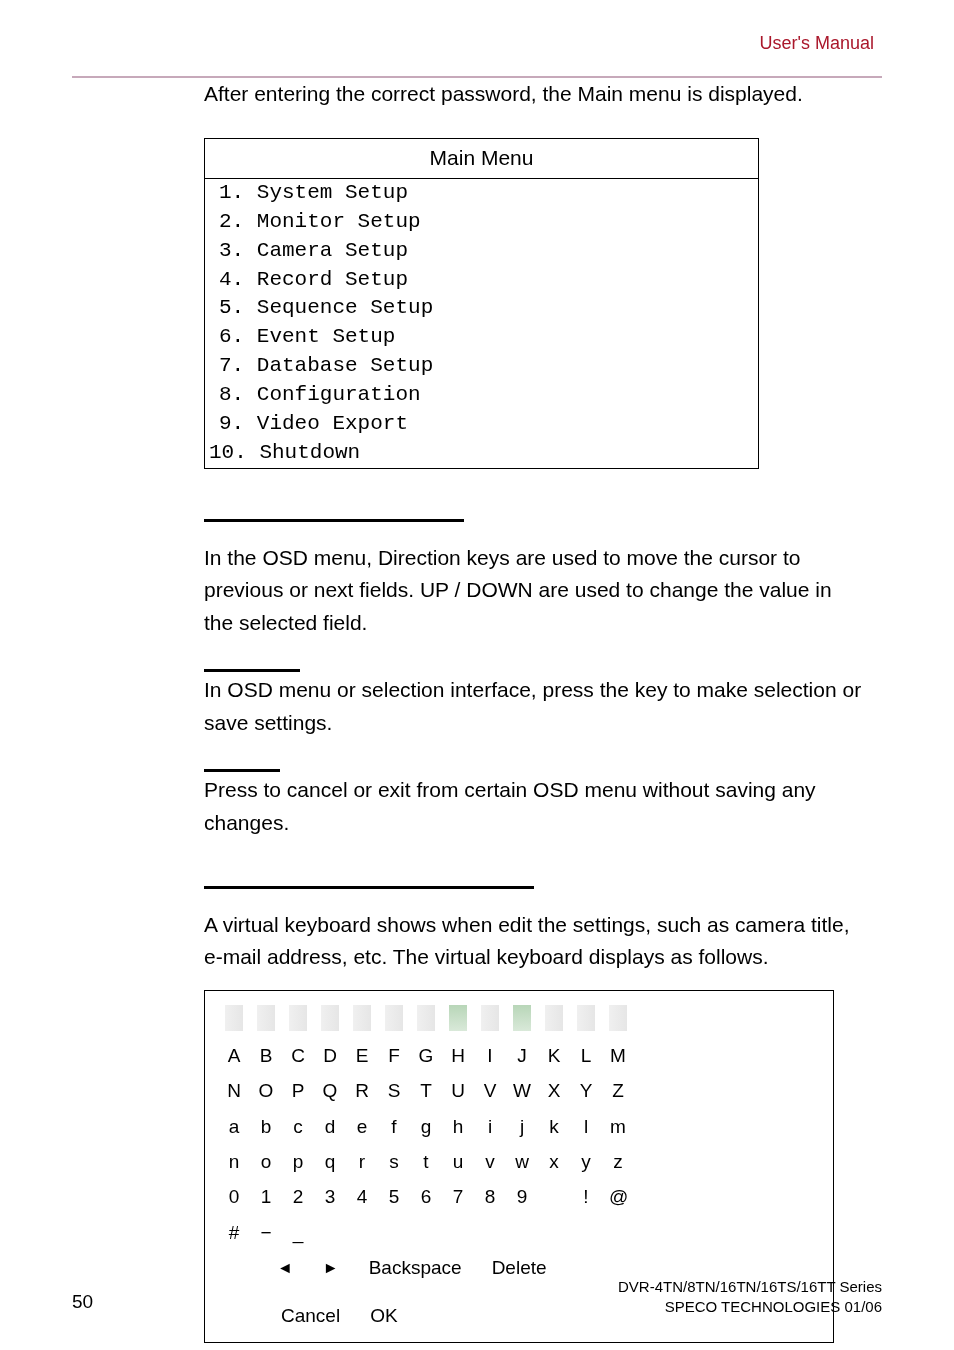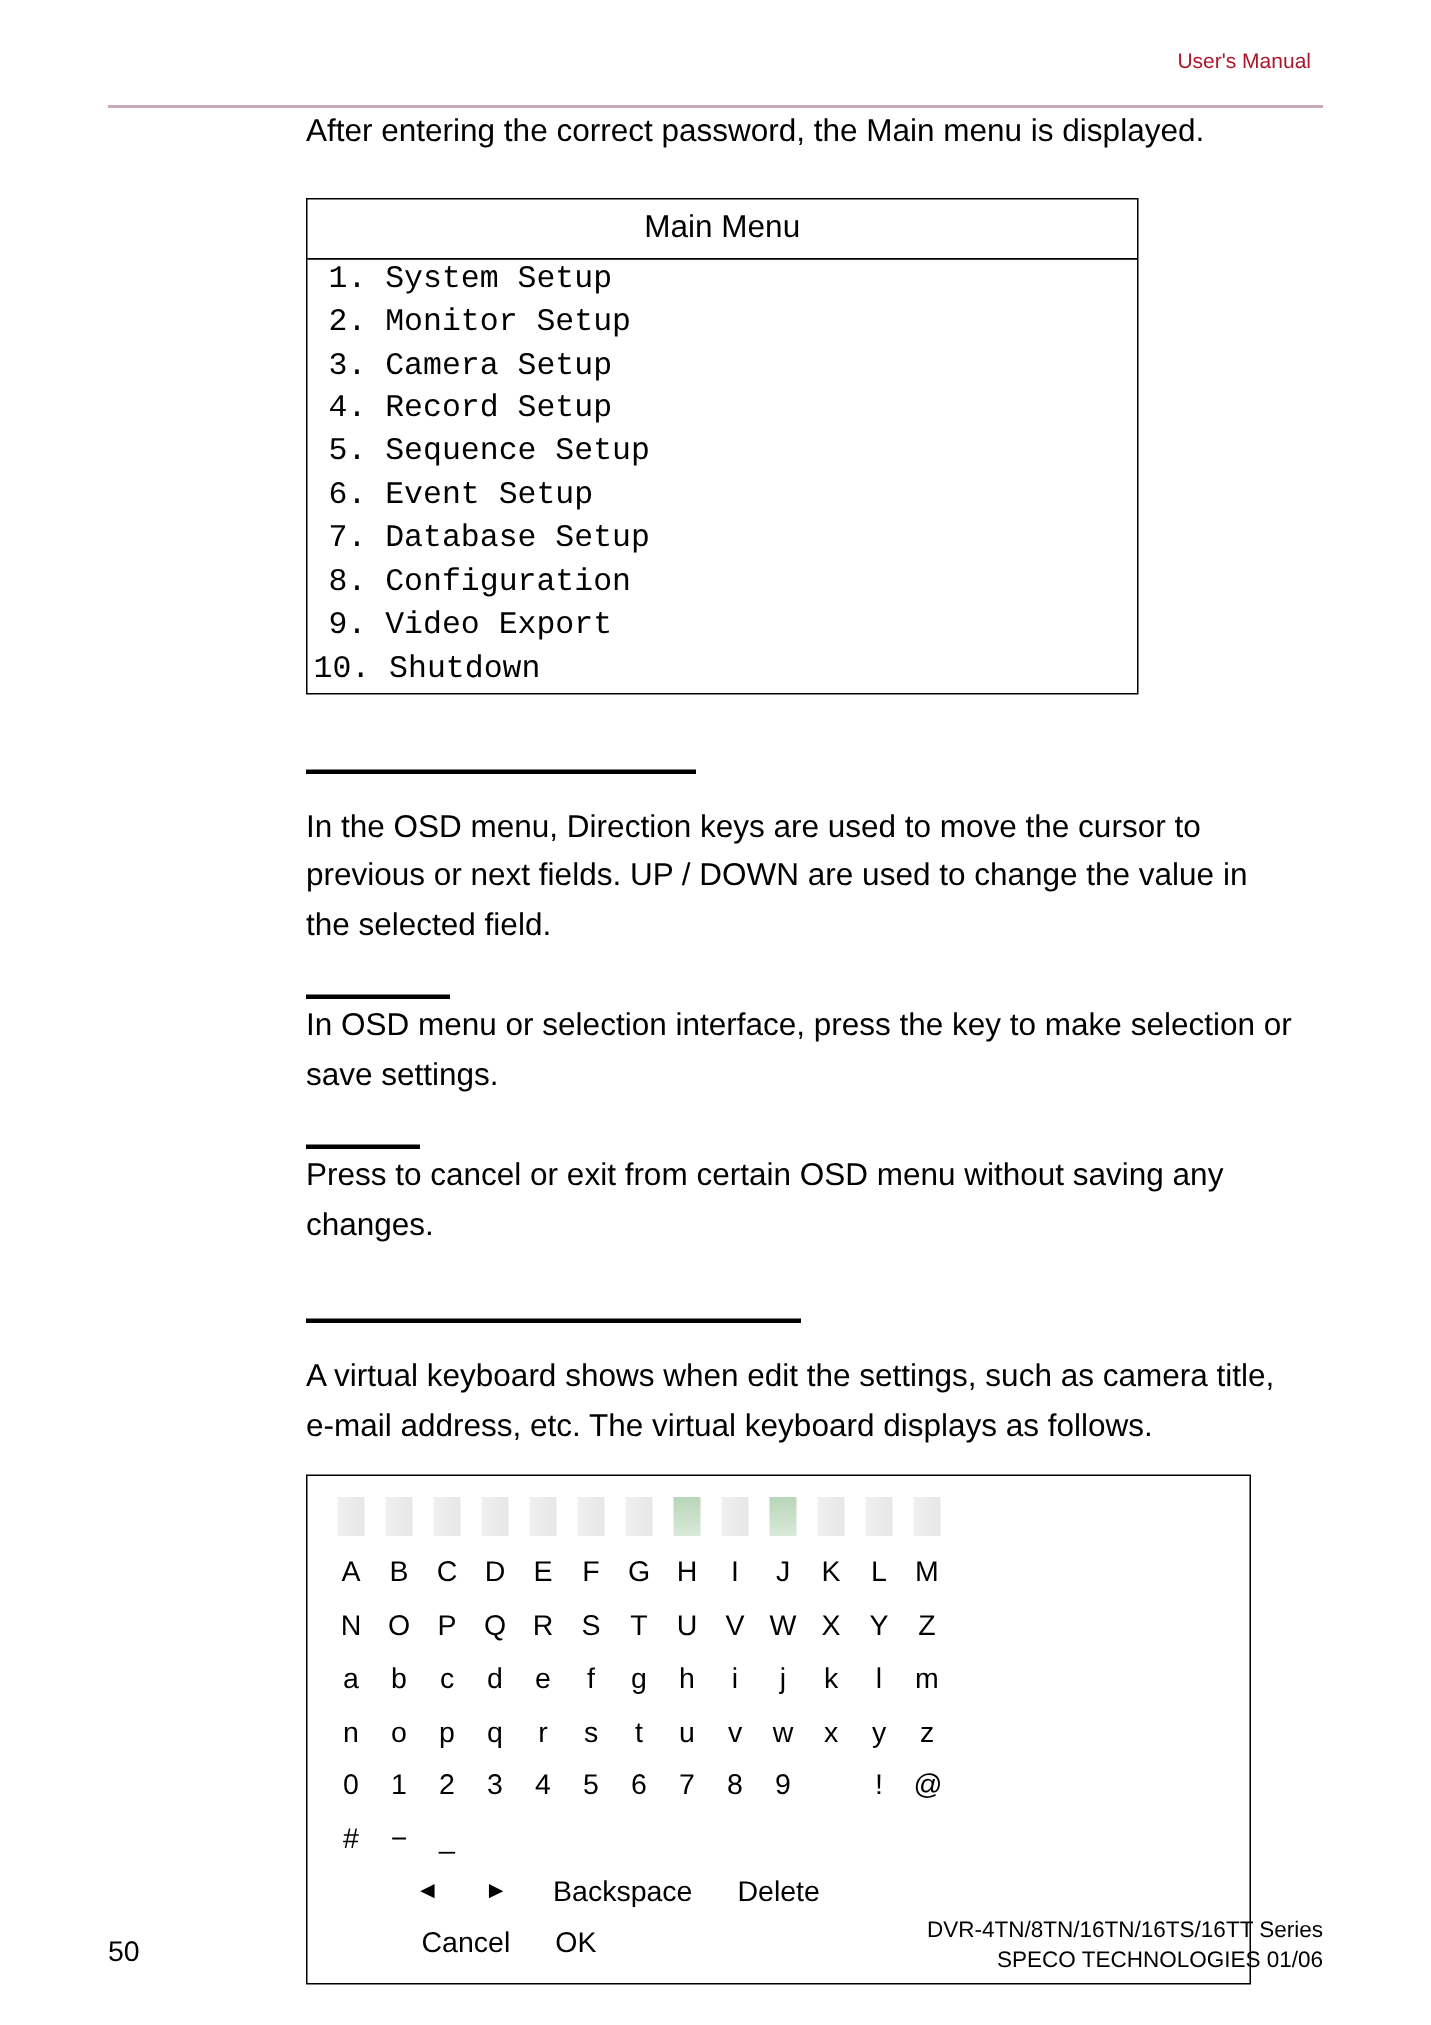--- a/index.html
+++ b/index.html
@@ -13,21 +13,21 @@
     color: #000;
     position: relative;
     line-height: 1.55;
   }
   .page {
     padding: 30px 72px 0 72px;
   }
   .header-right {
     text-align: right;
     color: #aa172b;
-    font-size: 14px;
+    font-size: 18px;
     padding-right: 8px;
   }
   .hr-top {
     border: none;
     border-top: 2px solid #c7a9ba;
     margin: 18px 0 0 0;
   }
   .content {
     padding-left: 132px;
     padding-right: 20px;
@@ -103,21 +103,21 @@
   .kb-ctrl {
     display: flex;
     gap: 30px;
     margin-top: 6px;
     margin-left: 52px;
     align-items: center;
   }
   .kb-ctrl2 {
     display: flex;
     gap: 30px;
-    margin-top: 4px;
+    margin-top: 18px;
     margin-left: 56px;
     align-items: center;
   }
   .arrow { font-size: 16px; }
   .footer {
     position: absolute;
     bottom: 34px;
     left: 72px;
     right: 72px;
     display: flex;

